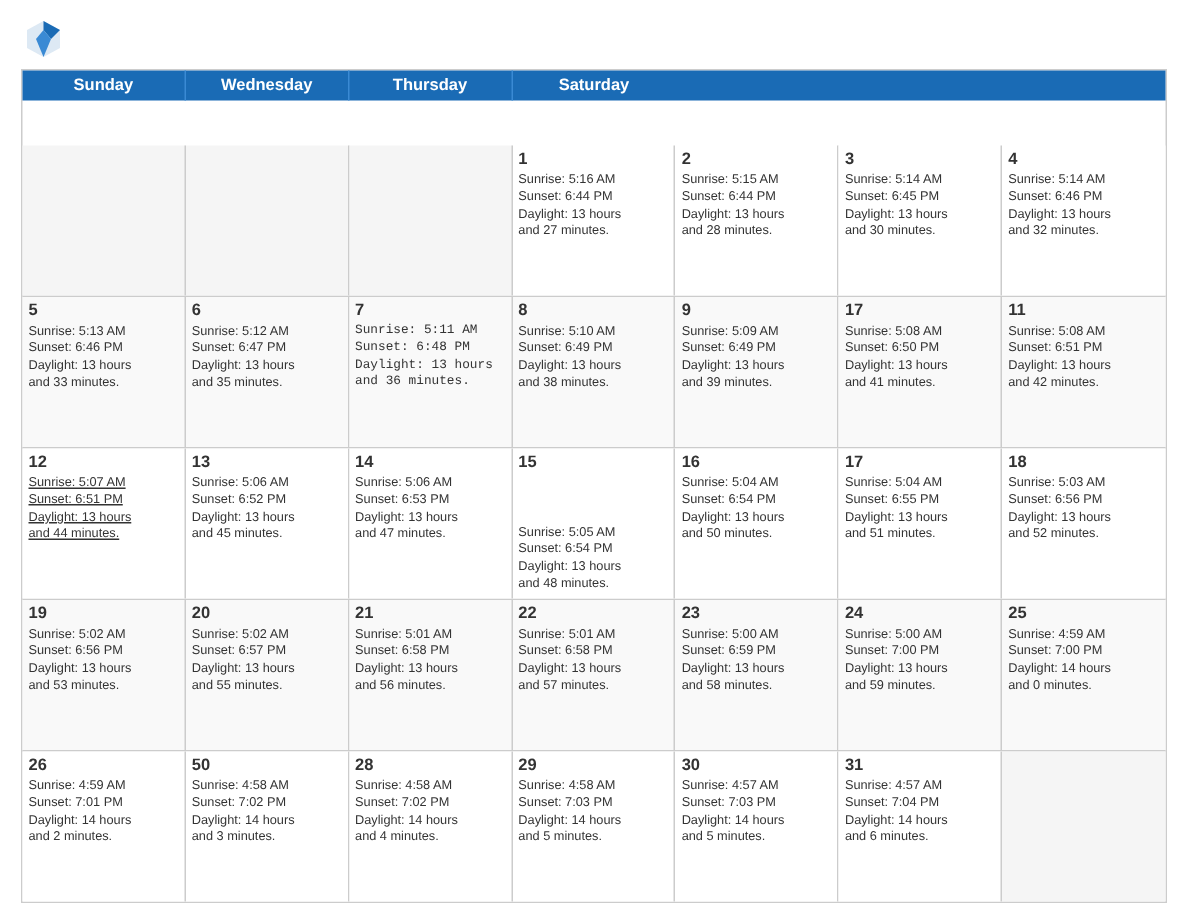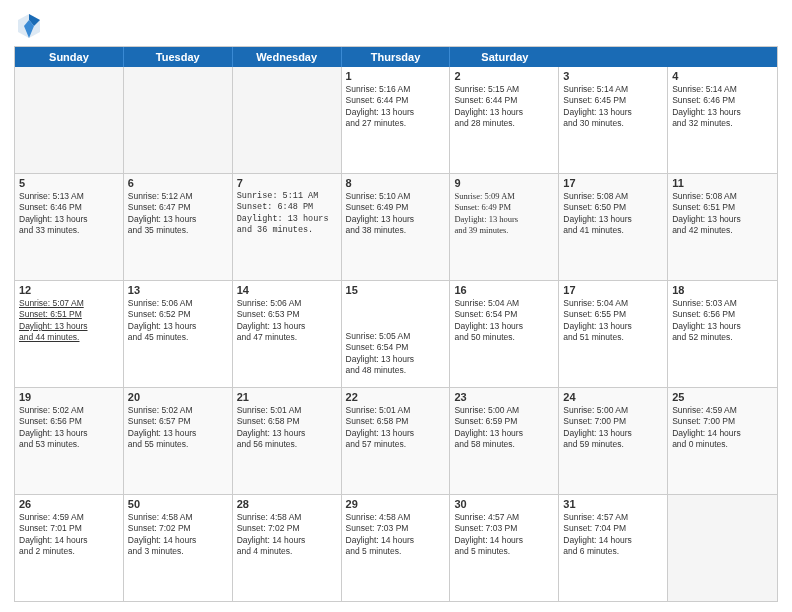--- a/index.html
+++ b/index.html
@@ -57,20 +57,21 @@
     }
     .subtitle {
       font-size: 14px;
       color: #333;
     }
     .calendar {
       flex: 1;
       display: flex;
       flex-direction: column;
       border: 1px solid #ccc;
+      gap: 30px;
     }
     .cal-header {
       display: grid;
       grid-template-columns: repeat(7, 1fr);
       background: #1a6bb5;
     }
     .cal-header-cell {
       color: #fff;
       font-size: 11px;
       font-weight: bold;
@@ -132,21 +133,20 @@
     </div>
     <div class="title-block">
       <div class="main-title"></div>
       <div class="subtitle"></div>
     </div>
   </div>
 
   <div class="calendar">
     <div class="cal-header">
     <div class="cal-header-cell">Sunday</div>
-        <div class="cal-header-cell">Tuesday</div>
         <div class="cal-header-cell">Wednesday</div>
         <div class="cal-header-cell">Thursday</div>
         <div class="cal-header-cell">Saturday</div>
       </div>
     <div class="cal-body">
     <div class="cal-row">
           <div class="cal-cell empty"></div>
           <div class="cal-cell empty"></div>
           <div class="cal-cell empty"></div>
           <div class="cal-cell">
@@ -202,21 +202,21 @@
           </div>
           <div class="cal-cell alt-row">
             <span class="day-num">8</span>
             <div class="cell-text" style="white-space: pre-line;">Sunrise: 5:10 AM
 Sunset: 6:49 PM
 Daylight: 13 hours
 and 38 minutes.</div>
           </div>
           <div class="cal-cell alt-row">
             <span class="day-num">9</span>
-            <div class="cell-text" style="white-space: pre-line; font-family: Liberation Serif, serif;">Sunrise: 5:09 AM
+            <div class="cell-text" style="white-space: pre-line;">Sunrise: 5:09 AM
 Sunset: 6:49 PM
 Daylight: 13 hours
 and 39 minutes.</div>
           </div>
           <div class="cal-cell alt-row">
             <span class="day-num">17</span>
             <div class="cell-text" style="white-space: pre-line;">Sunrise: 5:08 AM
 Sunset: 6:50 PM
 Daylight: 13 hours
 and 41 minutes.</div>

